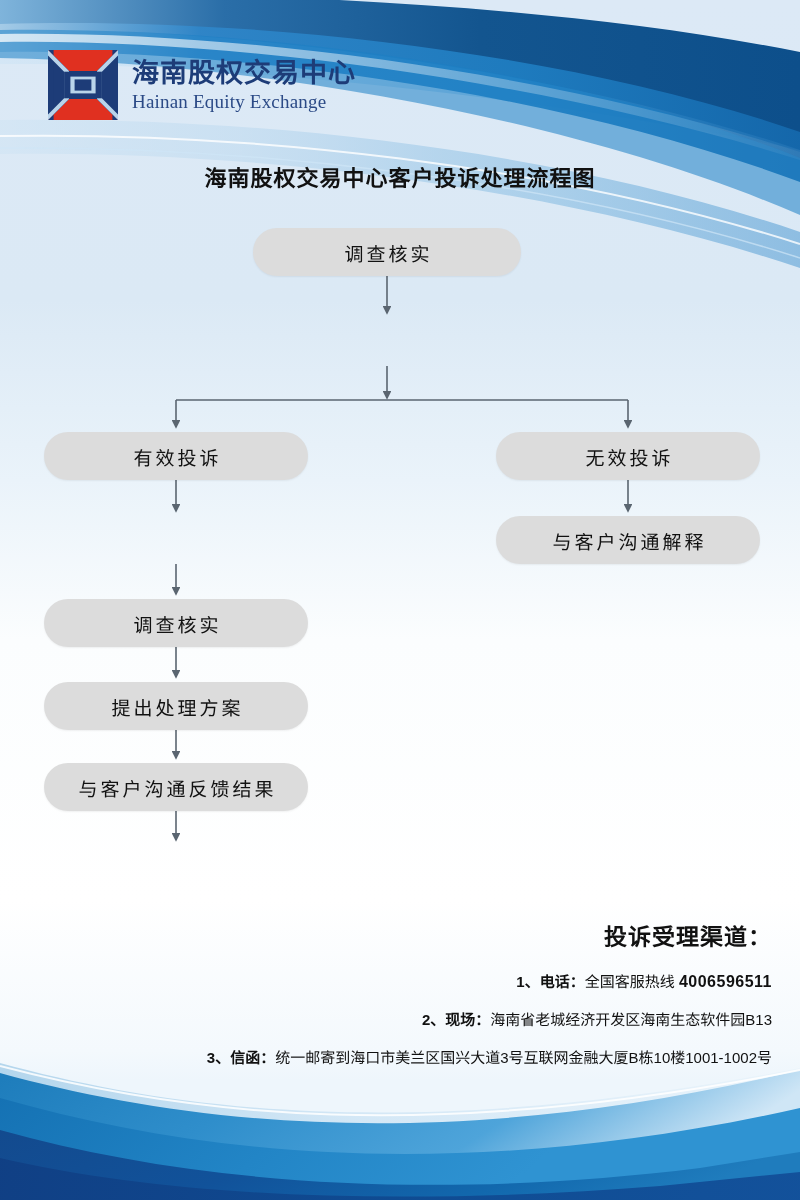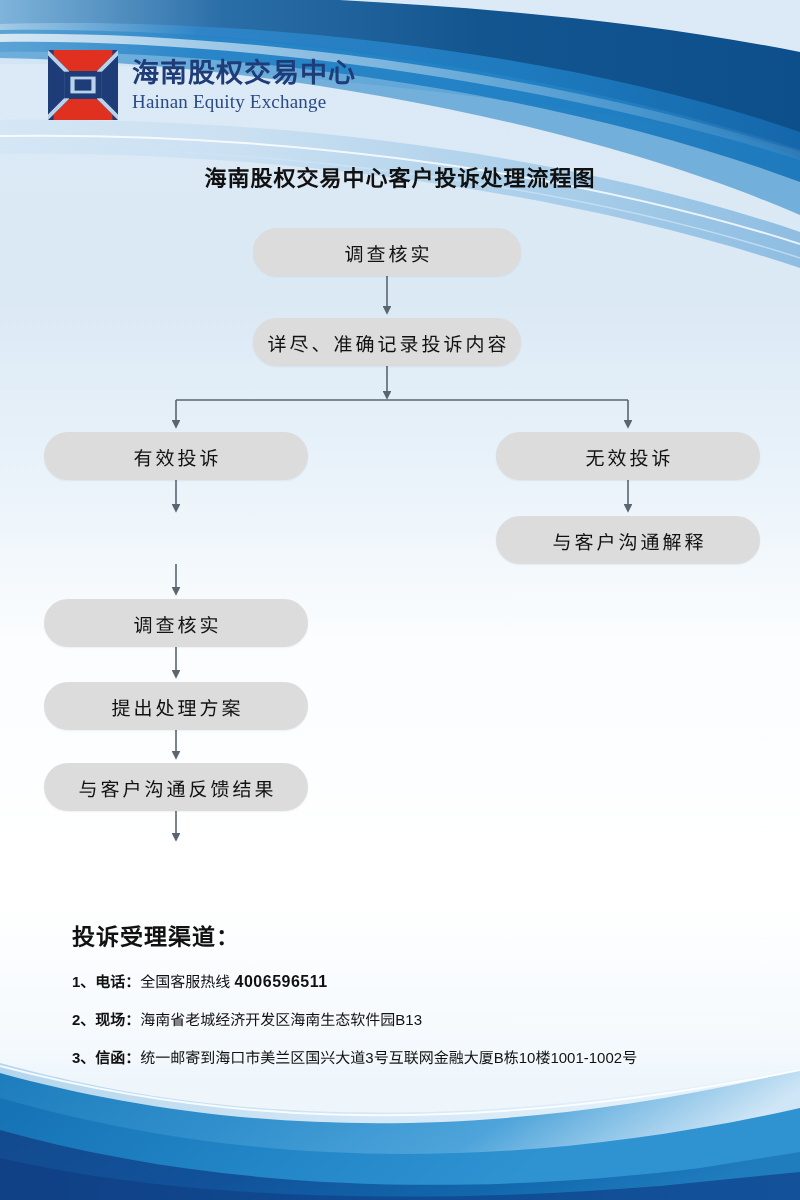--- a/index.html
+++ b/index.html
@@ -124,20 +124,21 @@
     pointer-events: none;
   }
 
   
   .contact {
     position: absolute;
     left: 72px;
     top: 918px;
     width: 700px;
     z-index: 6;
+    text-align: right;
   }
   .contact-heading {
     font-family: "Liberation Sans", "DejaVu Sans", sans-serif;
     font-size: 23px;
     font-weight: bold;
     color: #111111;
     letter-spacing: 1px;
     margin-bottom: 18px;
   }
   .contact-line {
@@ -266,21 +267,20 @@
         <path d="M176,647 L176,677"></path>
         <path d="M176,730 L176,758"></path>
         <path d="M176,811 L176,840"></path>
 
         <path d="M628,480 L628,511"></path>
       </g>
     </svg>
 
     <div class="node" style="left:253px; top:228px; width:268px; height:48px;">调查核实</div>
 
-    <div class="node" style="left:253px; top:318px; width:268px; height:48px;">详尽、准确记录投诉内容</div>
 
     <div class="node" style="left:44px; top:432px; width:264px; height:48px;">有效投诉</div>
 
     <div class="node" style="left:496px; top:432px; width:264px; height:48px;">无效投诉</div>
 
 
     <div class="node" style="left:496px; top:516px; width:264px; height:48px;">与客户沟通解释</div>
 
     <div class="node" style="left:44px; top:599px; width:264px; height:48px;">调查核实</div>
 

